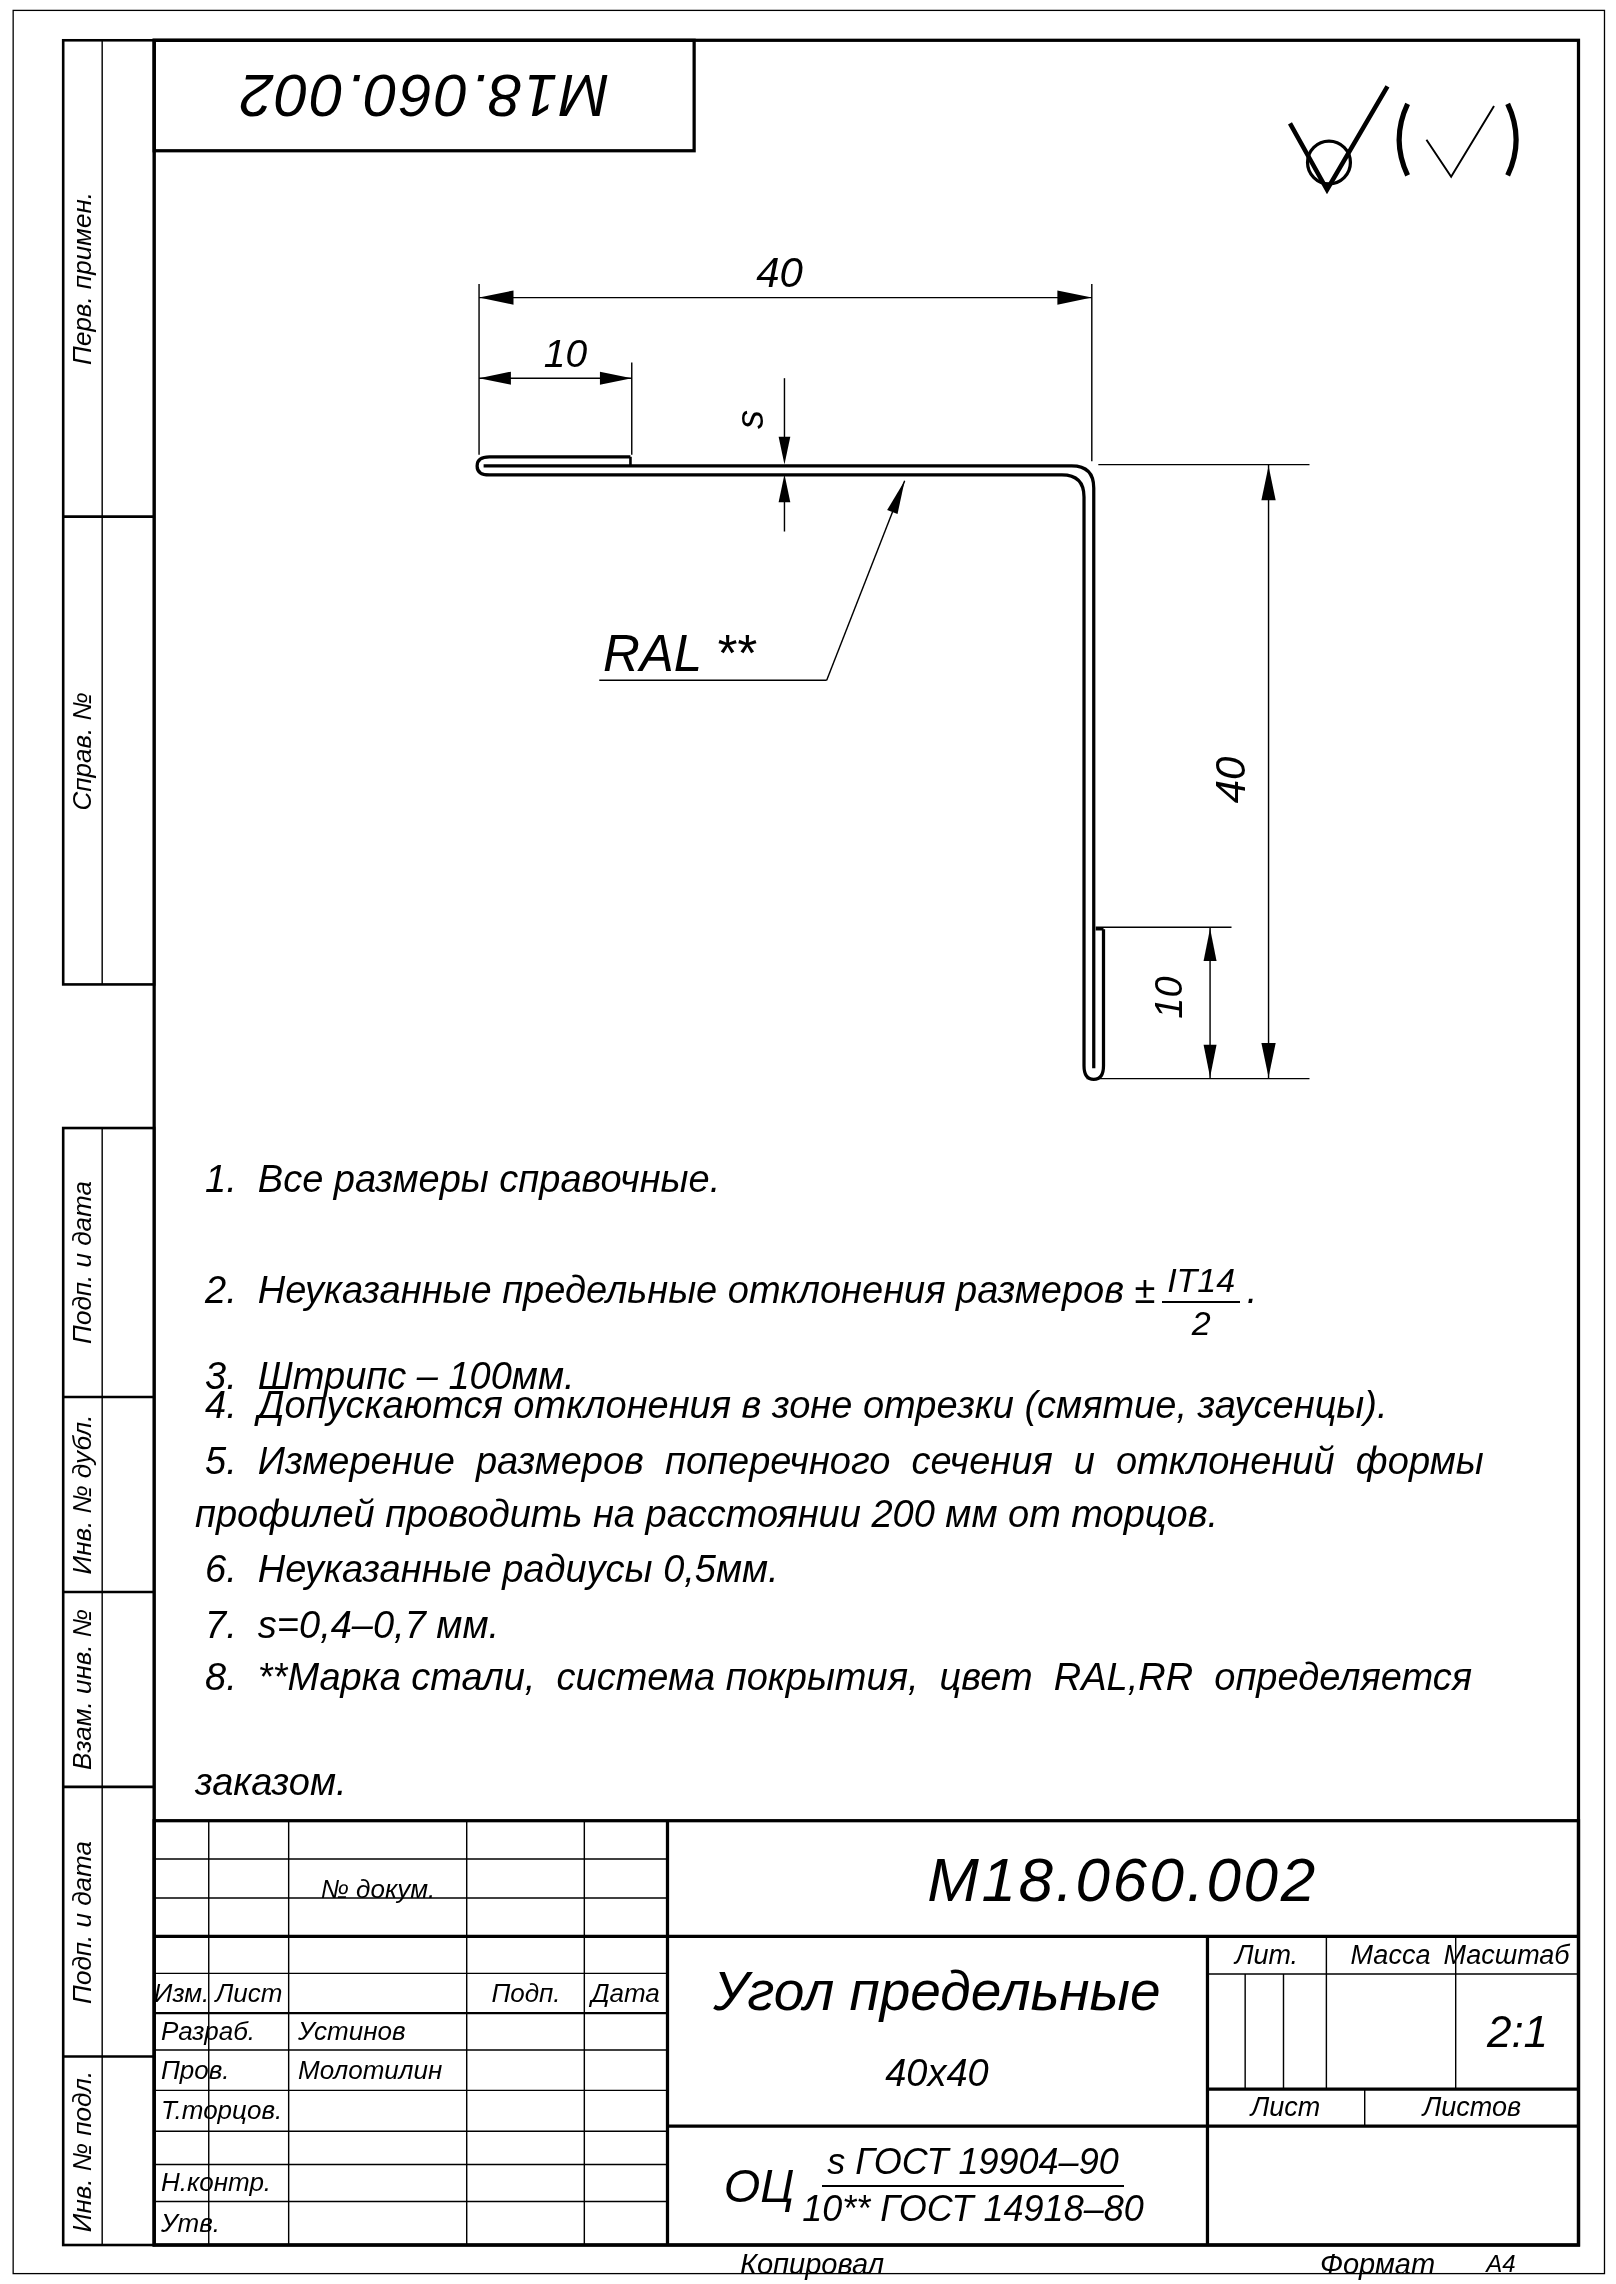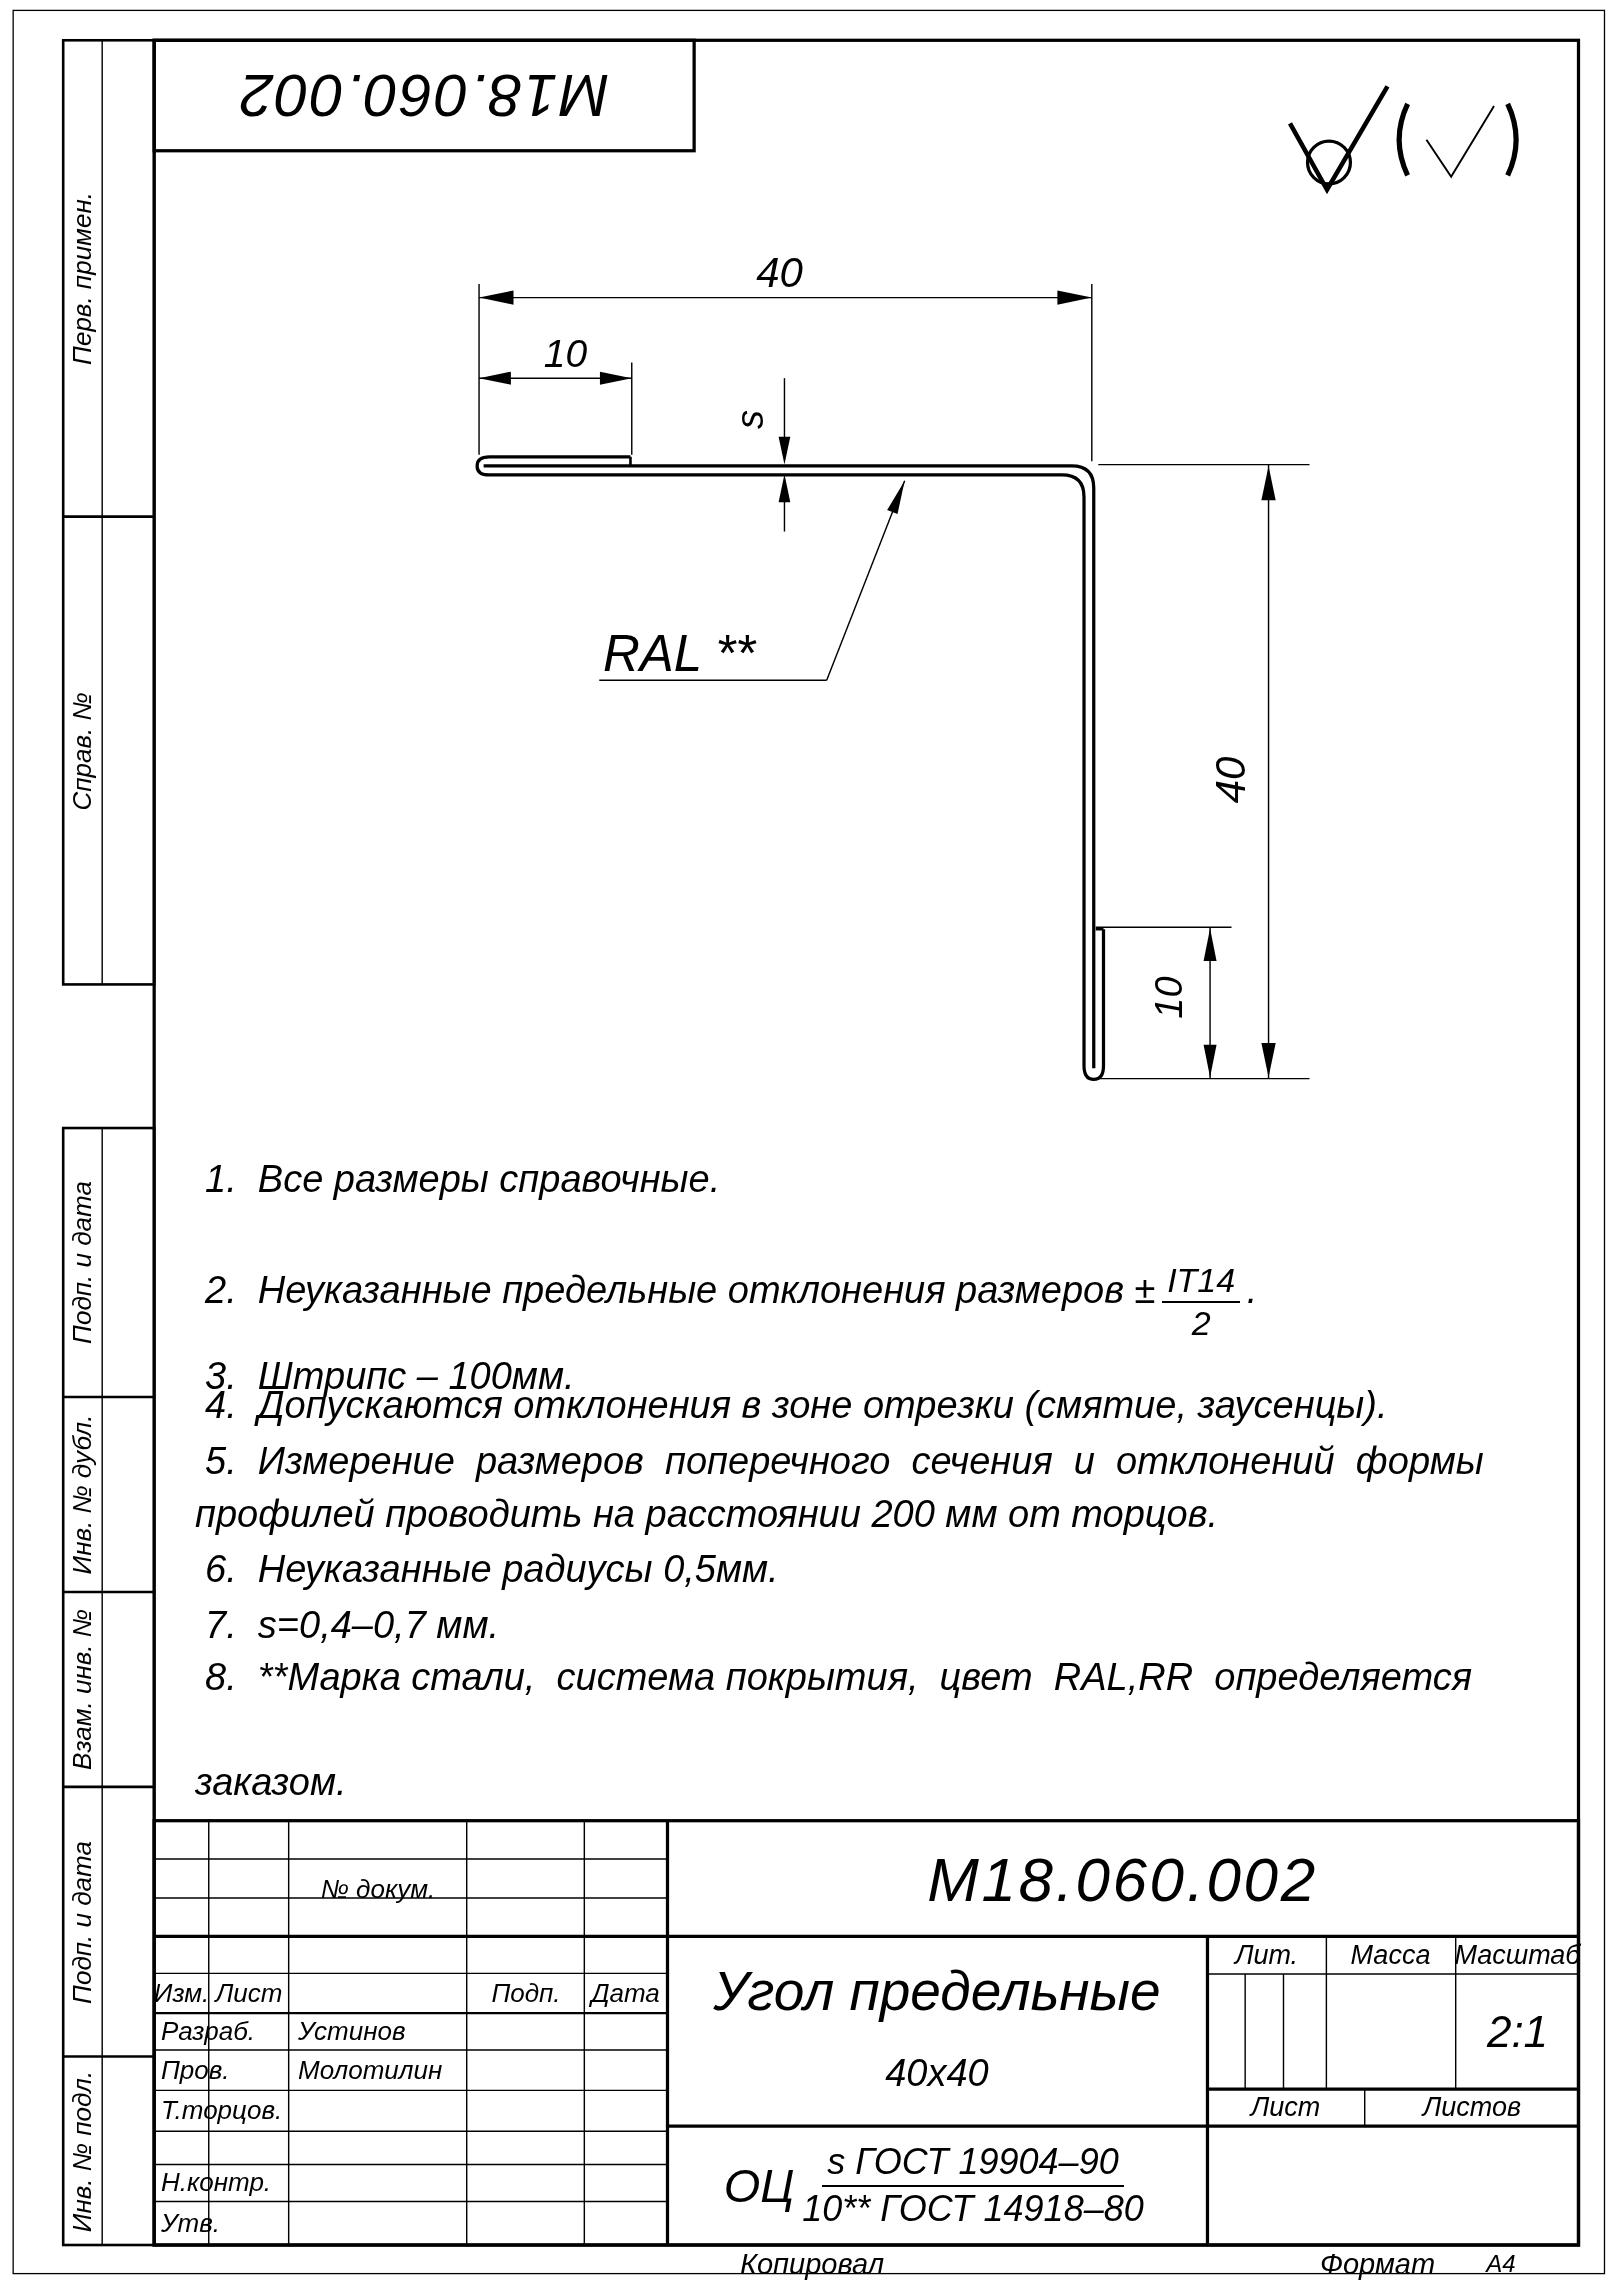--- a/index.html
+++ b/index.html
@@ -193,21 +193,21 @@
   <div class="abs center" style="left:667px;top:2126px;width:540px;height:119px;">
     <span class="txt" style="font-size:47px;margin-right:1.3px;">ОЦ</span>
     <span class="frac txt">
       <span class="num" style="font-size:36px;">s ГОСТ 19904–90</span>
       <span class="den" style="font-size:36px;">10** ГОСТ 14918–80</span>
     </span>
   </div>
 
   <div class="abs center txt" style="left:1207px;top:1936px;width:119px;height:38px;font-size:27px;">Лит.</div>
   <div class="abs center txt" style="left:1326px;top:1936px;width:129px;height:38px;font-size:27px;">Масса</div>
-  <div class="abs center txt" style="left:1456px;top:1936px;width:123px;height:38px;font-size:27px;">Масштаб</div>
+  <div class="abs center txt" style="left:1456px;top:1936px;width:101px;height:38px;font-size:27px;">Масштаб</div>
   <div class="abs center txt" style="left:1456px;top:1974px;width:123px;height:115px;font-size:44px;border-radius:23px;">2:1</div>
   <div class="abs center txt" style="left:1207px;top:2089px;width:157px;height:37px;font-size:27px;">Лист</div>
   <div class="abs center txt" style="left:1365px;top:2089px;width:214px;height:37px;font-size:27px;">Листов</div>
 
   <div class="abs center txt" style="left:154px;top:1973px;width:55px;height:40px;font-size:26px;">Изм.</div>
   <div class="abs center txt" style="left:209px;top:1973px;width:80px;height:40px;font-size:26px;">Лист</div>
   <div class="abs center txt" style="left:289px;top:1869px;width:178px;height:40px;font-size:26px;">№ докум.</div>
   <div class="abs center txt" style="left:467px;top:1973px;width:118px;height:40px;font-size:26px;">Подп.</div>
   <div class="abs center txt" style="left:584px;top:1973px;width:83px;height:40px;font-size:26px;">Дата</div>
 

